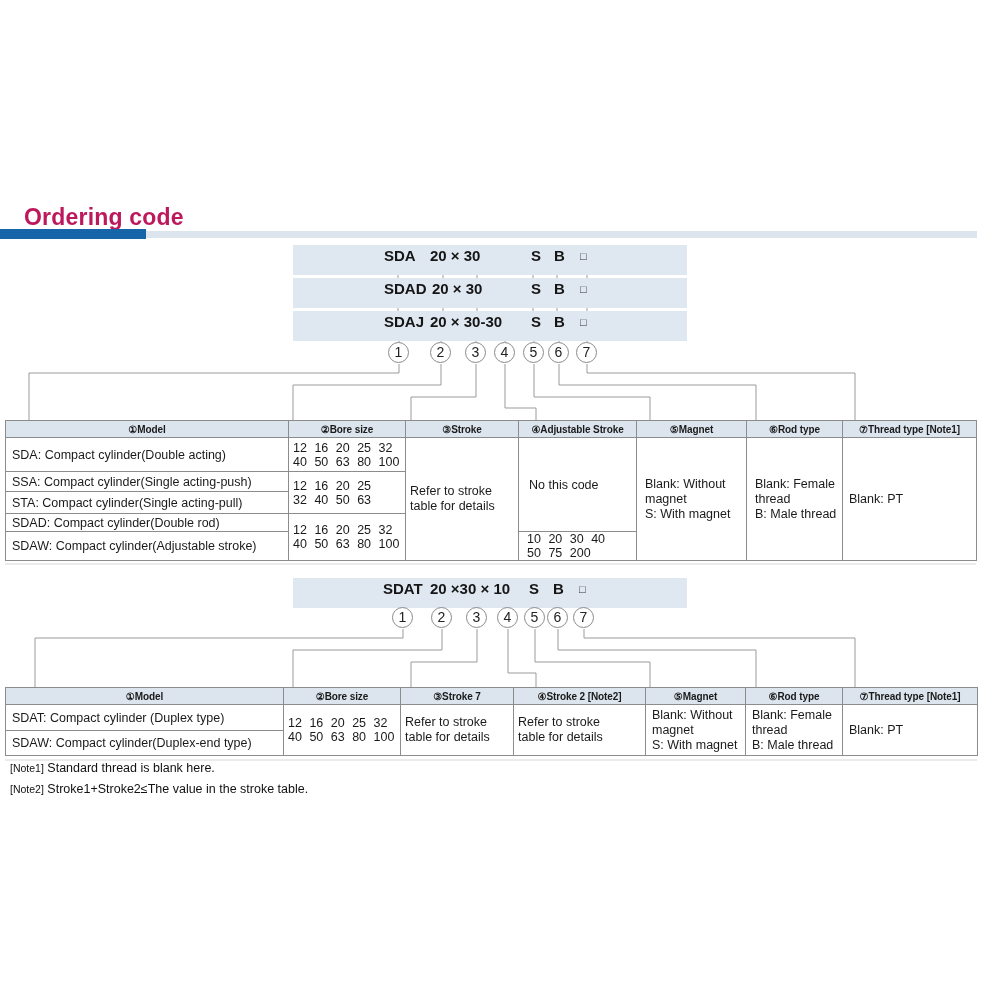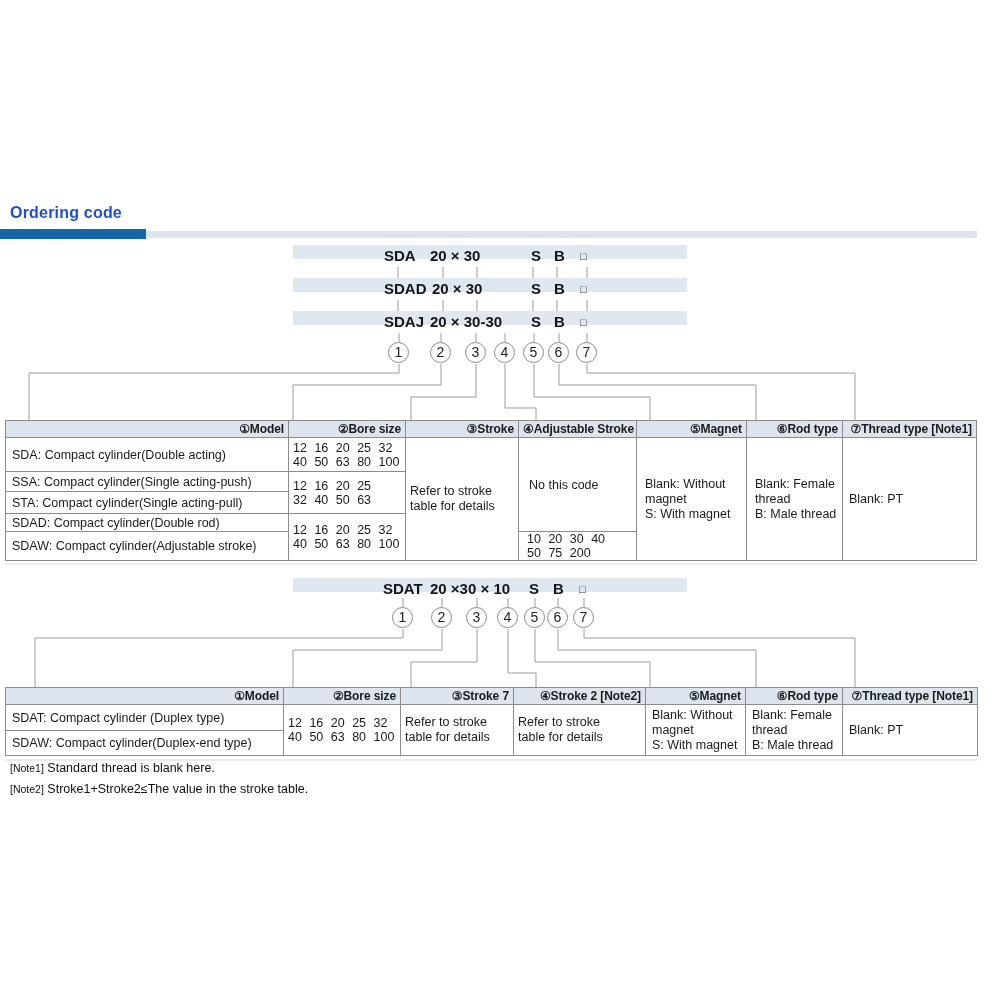--- a/index.html
+++ b/index.html
@@ -4,29 +4,29 @@
 <style>
   html,body{margin:0;padding:0;}
   body{
     width:1000px;height:1000px;background:#ffffff;position:relative;
     font-family:"Liberation Sans", sans-serif;color:#1a1a1a;
     -webkit-font-smoothing:antialiased;
   }
 
   
   .page-title{
-    position:absolute;left:10px;top:204px;
-    font-size:16px;font-weight:bold;letter-spacing:.2px;color:#1d4ed8;
+    position:absolute;left:24px;top:204px;
+    font-size:23px;font-weight:bold;letter-spacing:.2px;color:#be185d;
   }
   .rule-dark{position:absolute;left:0;top:229px;width:146px;height:10px;background:#1565a8;}
   .rule-light{position:absolute;left:146px;top:231px;width:831px;height:7px;background:#dce4ee;}
 
   
   .band{
-    position:absolute;left:293px;width:394px;height:14px;background:#dfe7f1;
+    position:absolute;left:293px;width:394px;height:30px;background:#dfe7f1;
     font-size:15px;font-weight:bold;color:#151515;
   }
   .band span{position:absolute;top:0;line-height:22px;white-space:nowrap;}
   .band .sq{font-size:11px;color:#333;}
 
   
   .pcirc{
     position:absolute;width:21px;height:21px;border:1px solid #8a8a8a;border-radius:50%;
     background:#fff;box-sizing:border-box;text-align:center;line-height:19px;
     font-size:14px;color:#222;
@@ -34,21 +34,21 @@
 
   
   table.spec{
     position:absolute;border-collapse:collapse;table-layout:fixed;
     font-size:12.5px;color:#1a1a1a;background:#fff;
   }
   table.spec th, table.spec td{
     border:1px solid #8c8c8c;padding:0 4px;overflow:hidden;
   }
   table.spec th{
-    background:#dce4ee;text-align:right;font-weight:bold;font-size:12px;
+    background:#dce4ee;text-align:center;font-weight:bold;font-size:10px;
     height:16px;white-space:nowrap;letter-spacing:-0.1px;
   }
   table.spec td{vertical-align:middle;margin-left:46px;}
   .cell-model{padding-left:6px !important;white-space:nowrap;}
   .nums{word-spacing:4px;line-height:14px;white-space:nowrap;}
   .c-center{text-align:left;}
   .lh15{line-height:15px;}
   .rt{display:inline-block;line-height:15px;}
   .pad8{padding-left:8px !important;}
   .pad10{padding-left:10px !important;}

